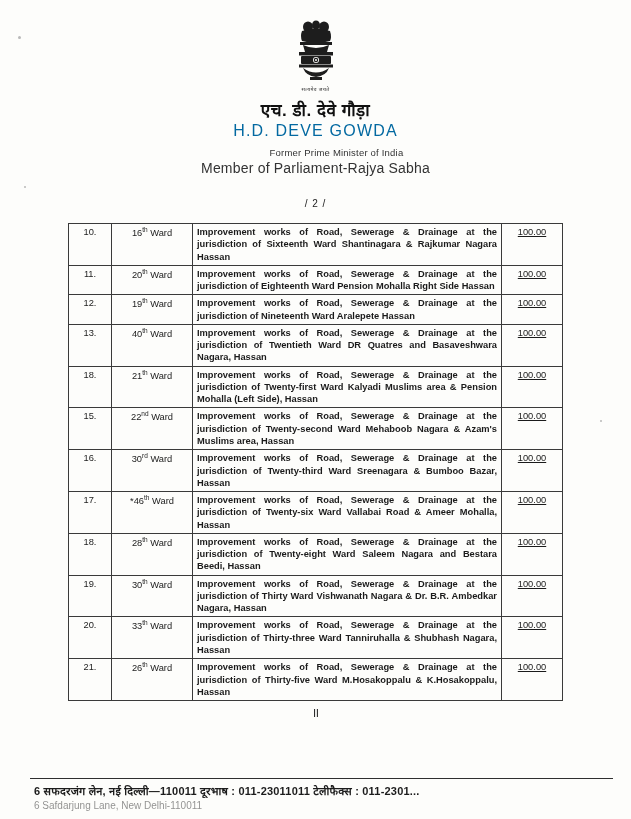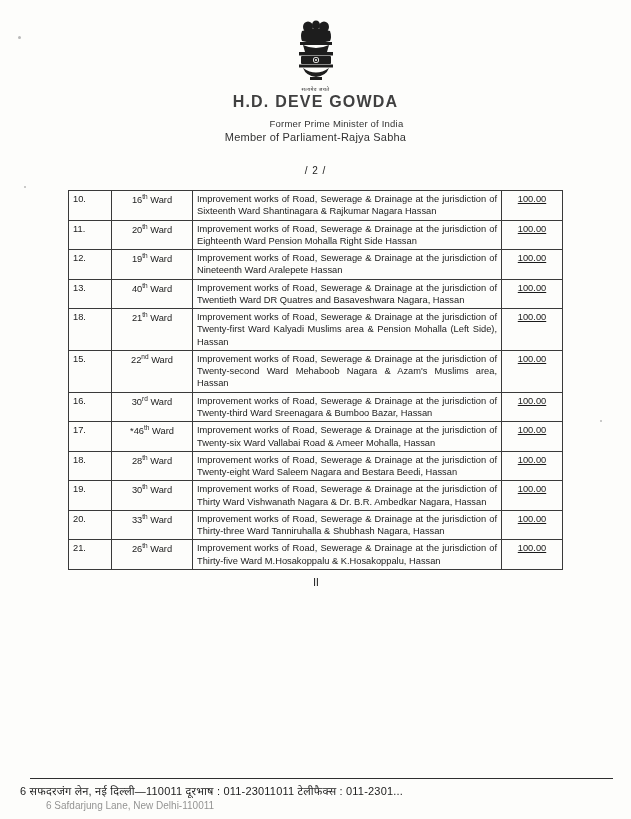--- a/index.html
+++ b/index.html
@@ -45,34 +45,34 @@
   }
   .name-hindi {
     font-size: 17px;
     font-weight: bold;
     margin-top: 6px;
     letter-spacing: .5px;
     color: #111;
   }
   .name-english {
     font-size: 16px;
-    font-weight: bold;
+    font-weight: normal;
     letter-spacing: 1.2px;
     margin-top: 1px;
-    color: #404040;
+    color: #0369a1;
   }
   .subtitle {
     font-size: 9.5px;
     margin-top: 7px;
     color: #333;
     letter-spacing: .2px;
     margin-left: 42px;
   }
   .subtitle2 {
-    font-size: 11px;
+    font-size: 14px;
     margin-top: 2px;
     color: #333;
     letter-spacing: .2px;
   }
   .page-number {
     text-align: center;
     font-size: 10px;
     margin-top: 22px;
     color: #222;
     letter-spacing: 1px;
@@ -86,37 +86,38 @@
   table.items td {
     border: 1px solid #3a3a3a;
     padding: 2px 4px;
     font-size: 9.3px;
     line-height: 1.32;
     vertical-align: top;
     color: #1b1b1b;
   }
   td.col-sl {
     width: 34px;
-    text-align: left;
+    text-align: center;
     vertical-align: middle;
     font-size: 10px;
     padding-top: 0;
   }
   td.col-ward {
     width: 72px;
     text-align: center;
     vertical-align: middle;
     font-size: 9.6px;
   }
   td.col-desc {
     width: 300px;
     text-align: justify;
     text-align-last: left;
     padding-left: 5px;
     padding-right: 5px;
+    font-weight: bold;
   }
   td.col-amt {
     width: 52px;
     text-align: center;
     vertical-align: middle;
     font-size: 9.6px;
     text-decoration: underline;
   }
   sup {
     font-size: 6.5px;
@@ -128,29 +129,30 @@
     right: 0;
     bottom: 8px;
   }
   .footer-rule {
     border-top: 1.4px solid #2f2f2f;
     margin: 0 18px 0 30px;
   }
   .footer-text {
     font-size: 11px;
     color: #1c1c1c;
-    padding: 4px 0 0 20px;
+    padding: 4px 0 0 34px;
     letter-spacing: .2px;
     white-space: nowrap;
     overflow: hidden;
+    font-weight: bold;
   }
   .footer-text2 {
     font-size: 10px;
     color: #3a3a3a;
-    padding: 2px 0 0 46px;
+    padding: 2px 0 0 34px;
     opacity: .55;
     white-space: nowrap;
     overflow: hidden;
   }
   .sig-mark {
     text-align: center;
     font-size: 13px;
     color: #2b2b2b;
     margin-top: 2px;
     font-family: "Liberation Serif", serif;
@@ -183,20 +185,21 @@
         <circle cx="26" cy="44" r="2.2" fill="#1d1d1d"></circle>
         <circle cx="26" cy="44" r="1" fill="#fdfdfb"></circle>
         <rect x="9" y="48.5" width="34" height="3"></rect>
 
         <path d="M13 52 q13 9 26 0 q-3 8 -13 9 q-10 -1 -13 -9 z"></path>
         <rect x="20" y="61" width="12" height="3"></rect>
       </g>
     </svg>
     <div class="emblem-caption">सत्यमेव जयते</div>
 
+    <div class="name-hindi">एच. डी. देवे गौड़ा</div>
     <div class="name-english">H.D. DEVE GOWDA</div>
     <div class="subtitle">Former Prime Minister of India</div>
     <div class="subtitle2">Member of Parliament-Rajya Sabha</div>
   </div>
 
   <div class="page-number">/ 2 /</div>
 
   <table class="items">
     <tbody>
       <tr>

